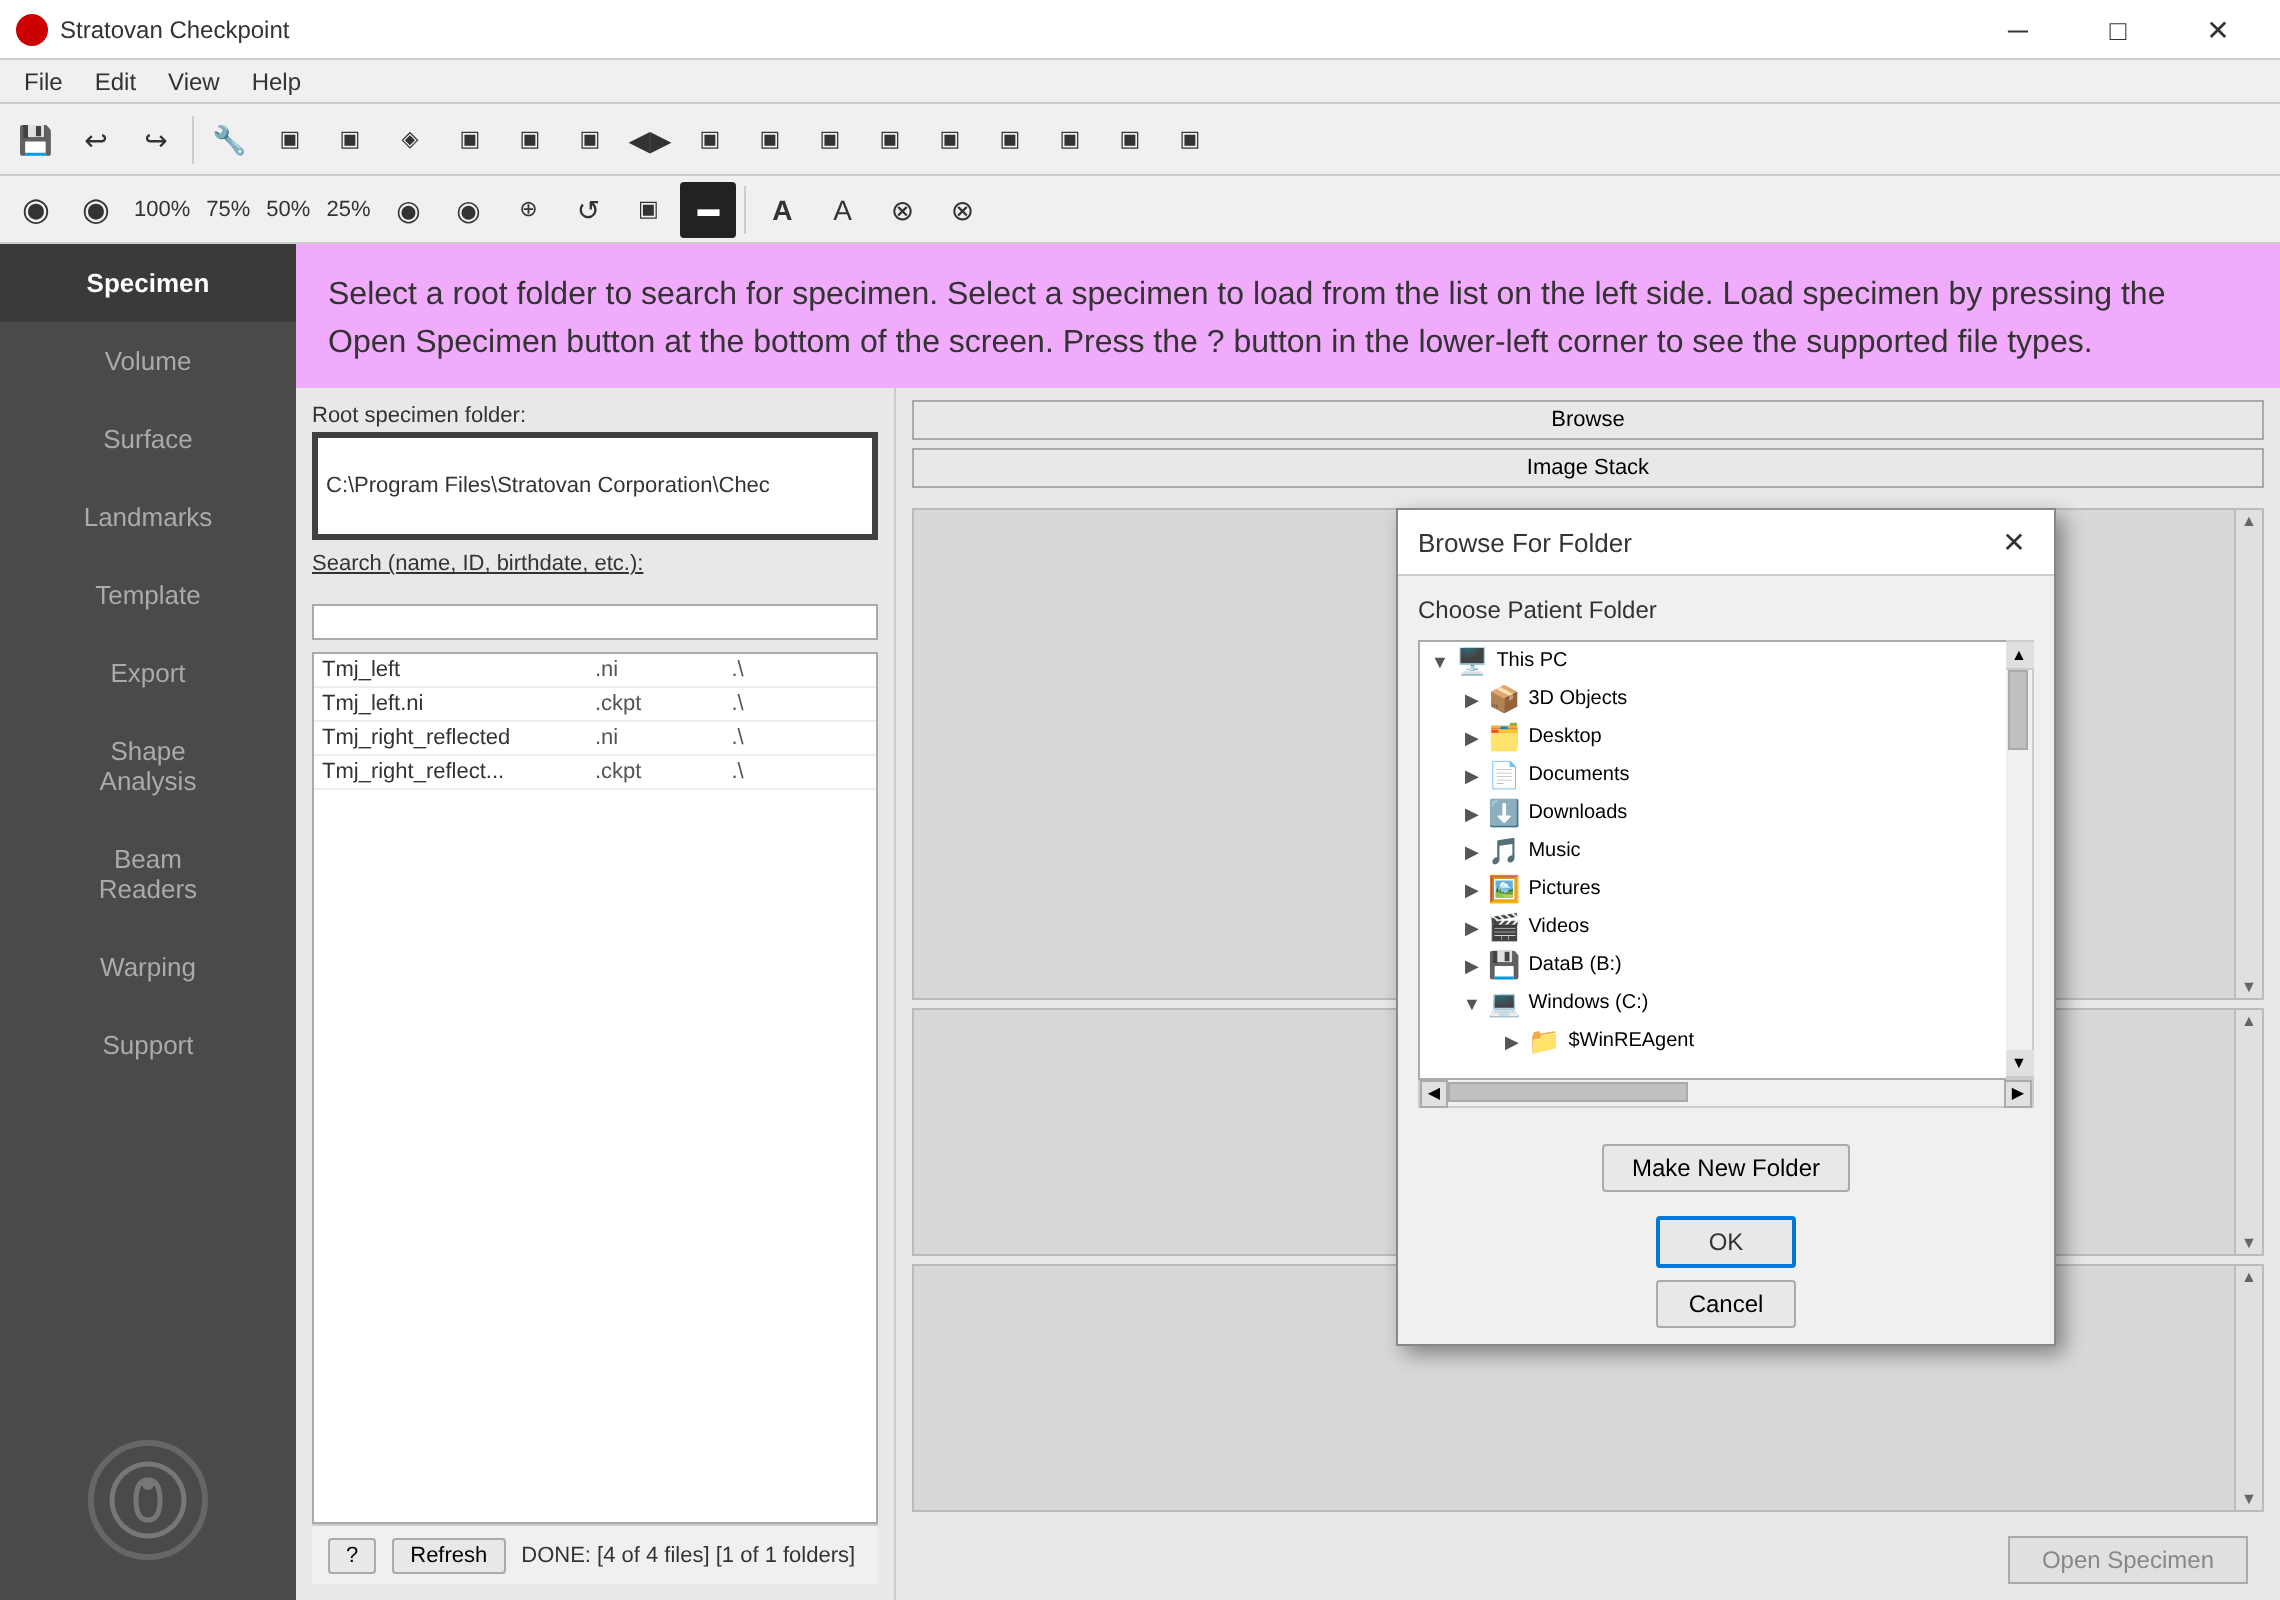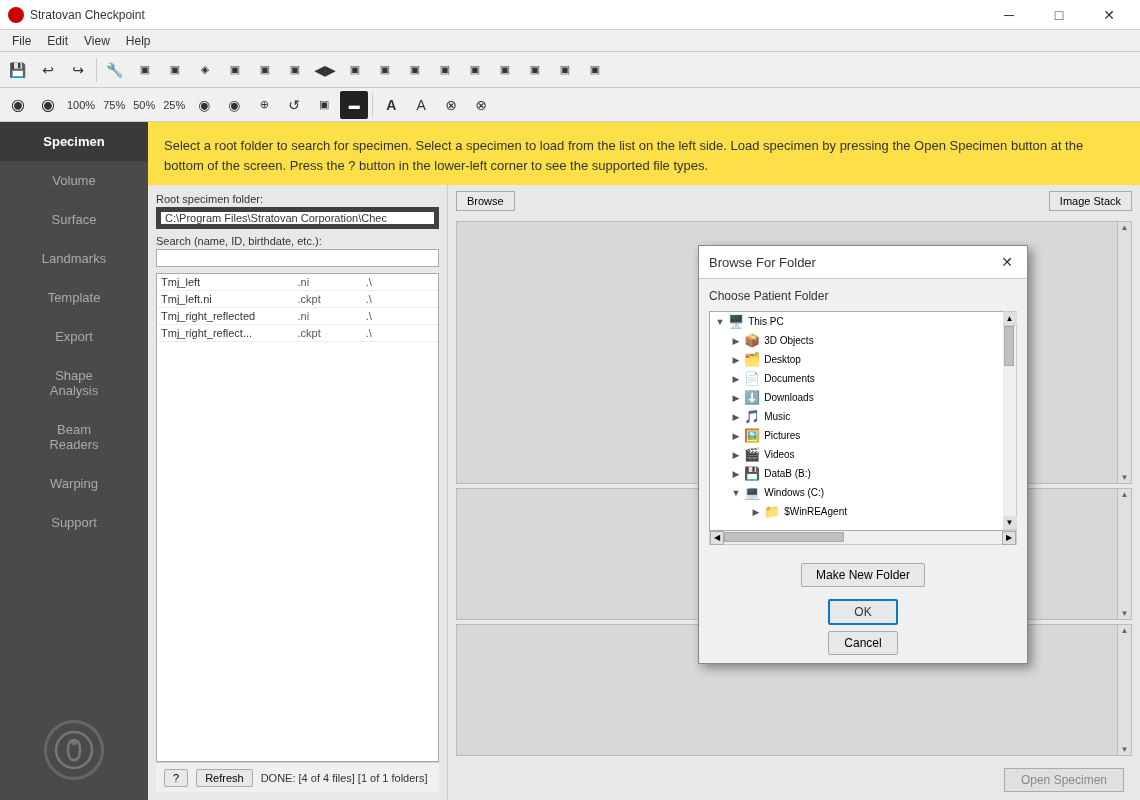--- a/index.html
+++ b/index.html
@@ -120,24 +120,24 @@
       display: flex;
       flex-direction: column;
       background: #e8e8e8;
       position: relative;
       overflow: hidden;
     }
 
     
     .info-text {
       padding: 14px 16px 10px 16px;
-      font-size: 13px;
+      font-size: 16px;
       color: #333;
       line-height: 1.5;
-      background: #fde047;
+      background: #f0abfc;
     }
 
     
     .specimen-row {
       display: flex;
       align-items: stretch;
       flex: 1;
       overflow: hidden;
     }
 
@@ -148,27 +148,27 @@
       display: flex;
       flex-direction: column;
       background: #e8e8e8;
       border-right: 1px solid #ccc;
       padding: 8px;
     }
     .root-folder-label { font-size: 11px; color: #333; margin-bottom: 2px; }
     .root-folder-input {
       width: 100%;
       font-size: 11px;
-      padding: 0 4px;
-      border: 5px solid #404040;
+      padding: 18px 4px;
+      border: 3px solid #404040;
       background: #fff;
       margin-bottom: 6px;
       color: #333;
     }
-    .search-label { font-size: 11px; color: #333; margin-bottom: 2px; }
+    .search-label { font-size: 11px; color: #333; margin-bottom: 14px; text-decoration: underline; }
     .search-input {
       width: 100%;
       font-size: 11px;
       padding: 2px 4px;
       border: 1px solid #aaa;
       background: #fff;
       margin-bottom: 6px;
     }
     .file-list {
       flex: 1;
@@ -212,20 +212,21 @@
       display: flex;
       flex-direction: column;
       background: #e8e8e8;
       position: relative;
     }
     .right-top-bar {
       display: flex;
       justify-content: space-between;
       padding: 6px 8px;
       gap: 4px;
+      flex-direction: column;
     }
     .right-btn {
       padding: 3px 10px;
       font-size: 11px;
       border: 1px solid #aaa;
       background: #e8e8e8;
       cursor: pointer;
     }
     .right-content {
       flex: 1;

